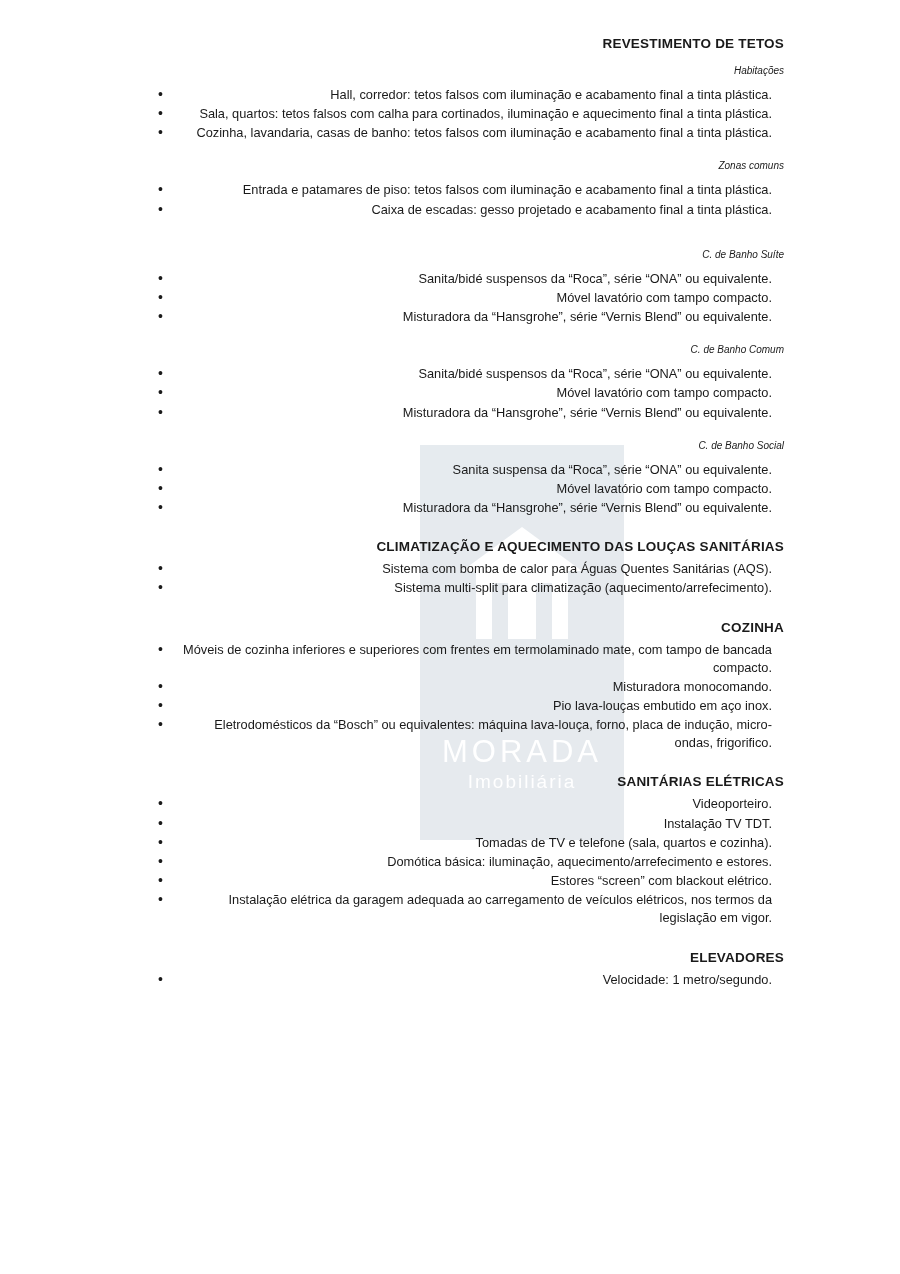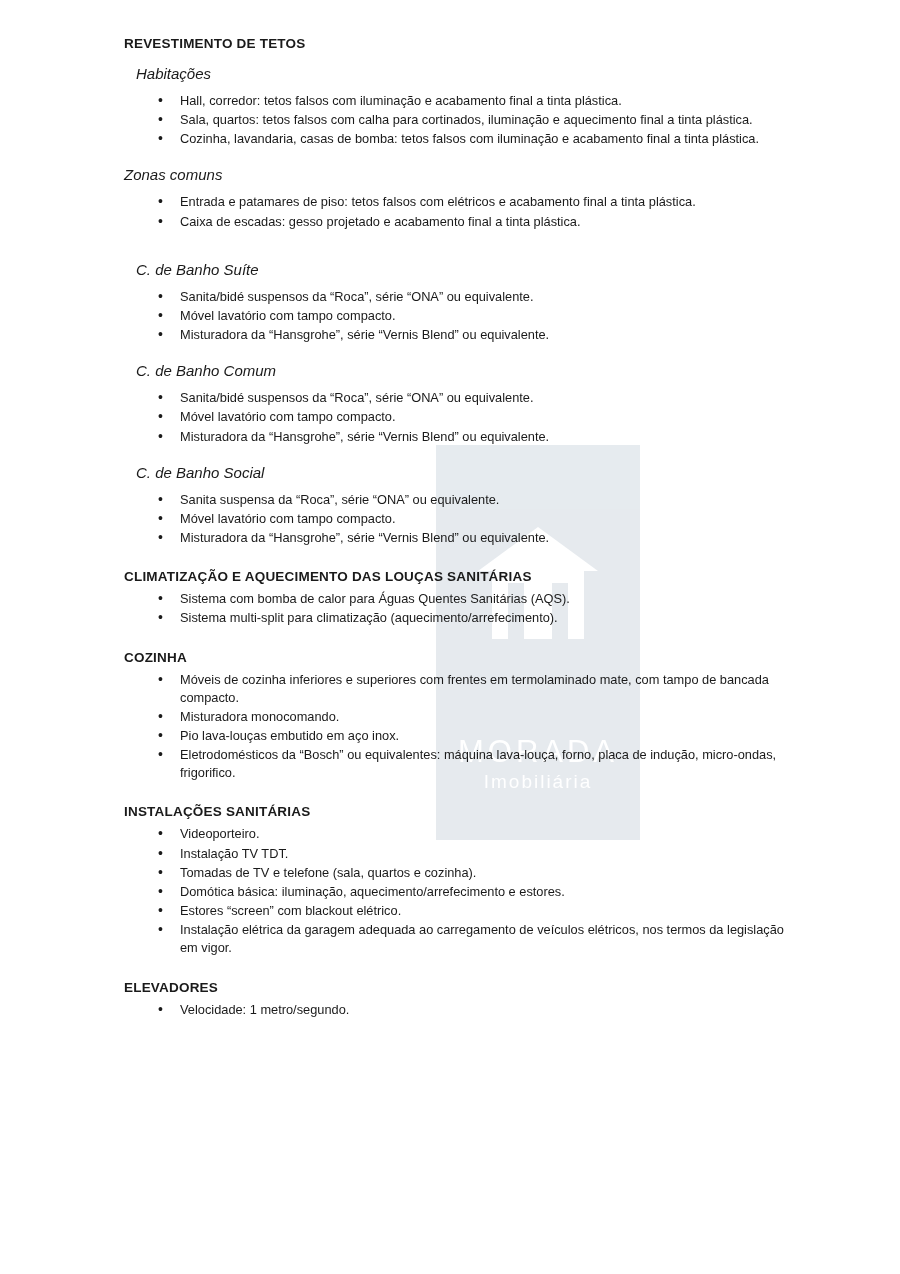--- a/index.html
+++ b/index.html
@@ -17,25 +17,26 @@
     height: 1274px;
     background: #ffffff;
     overflow: hidden;
   }
   .content {
     position: absolute;
     left: 124px;
     top: 36px;
     width: 660px;
     z-index: 3;
+    text-align: right;
   }
   
   .watermark {
     position: absolute;
-    left: 436px;
+    left: 420px;
     top: 445px;
     width: 204px;
     height: 395px;
     background: #e2e7ec;
     z-index: 1;
     opacity: 0.85;
   }
   .wm-inner {
     position: relative;
     width: 100%;
@@ -101,30 +102,30 @@
 
   h2.section-title {
     font-family: "Liberation Sans", sans-serif;
     font-size: 13.5px;
     font-weight: bold;
     color: #1a1a1a;
     margin: 0 0 6px 0;
     letter-spacing: 0.2px;
   }
   .sub-head {
-    font-size: 15px;
+    font-size: 10px;
     font-style: italic;
     color: #1a1a1a;
     margin: 0 0 6px 0;
   }
   .sub-head.indent {
     margin-left: 12px;
   }
   ul.bullets {
-    margin: 0 0 10px 0;
+    margin: 0 12px 10px 0;
     padding-left: 56px;
     list-style: none;
   }
   ul.bullets li {
     position: relative;
     font-size: 12.8px;
     line-height: 1.42;
     color: #1a1a1a;
     margin-bottom: 1px;
     padding-left: 0;
@@ -162,27 +163,27 @@
   </div>
 
   <div class="content" id="doc-content">
       <h2 class="section-title">REVESTIMENTO DE TETOS</h2>
       <div class="sp-8"></div>
       <div class="sub-head indent">Habitações</div>
       <div class="sp-4"></div>
       <ul class="bullets">
         <li>Hall, corredor: tetos falsos com iluminação e acabamento final a tinta plástica.</li>
         <li>Sala, quartos: tetos falsos com calha para cortinados, iluminação e aquecimento final a tinta plástica.</li>
-        <li>Cozinha, lavandaria, casas de bomba: tetos falsos com iluminação e acabamento final a tinta plástica.</li>
+        <li>Cozinha, lavandaria, casas de banho: tetos falsos com iluminação e acabamento final a tinta plástica.</li>
       </ul>
       <div class="sp-8"></div>
       <div class="sub-head">Zonas comuns</div>
       <div class="sp-4"></div>
       <ul class="bullets">
-        <li>Entrada e patamares de piso: tetos falsos com elétricos e acabamento final a tinta plástica.</li>
+        <li>Entrada e patamares de piso: tetos falsos com iluminação e acabamento final a tinta plástica.</li>
         <li>Caixa de escadas: gesso projetado e acabamento final a tinta plástica.</li>
       </ul>
       <div class="sp-12"></div>
       <div class="sp-8"></div>
       <div class="sub-head indent">C. de Banho Suíte</div>
       <div class="sp-4"></div>
       <ul class="bullets">
         <li>Sanita/bidé suspensos da “Roca”, série “ONA” ou equivalente.</li>
         <li>Móvel lavatório com tampo compacto.</li>
         <li>Misturadora da “Hansgrohe”, série “Vernis Blend” ou equivalente.</li>
@@ -211,21 +212,21 @@
       </ul>
       <div class="sp-12"></div>
       <h2 class="section-title">COZINHA</h2>
       <ul class="bullets">
         <li>Móveis de cozinha inferiores e superiores com frentes em termolaminado mate, com tampo de bancada compacto.</li>
         <li>Misturadora monocomando.</li>
         <li>Pio lava-louças embutido em aço inox.</li>
         <li>Eletrodomésticos da “Bosch” ou equivalentes: máquina lava-louça, forno, placa de indução, micro-ondas, frigorifico.</li>
       </ul>
       <div class="sp-12"></div>
-      <h2 class="section-title">INSTALAÇÕES SANITÁRIAS</h2>
+      <h2 class="section-title">SANITÁRIAS ELÉTRICAS</h2>
       <ul class="bullets">
         <li>Videoporteiro.</li>
         <li>Instalação TV TDT.</li>
         <li>Tomadas de TV e telefone (sala, quartos e cozinha).</li>
         <li>Domótica básica: iluminação, aquecimento/arrefecimento e estores.</li>
         <li>Estores “screen” com blackout elétrico.</li>
         <li>Instalação elétrica da garagem adequada ao carregamento de veículos elétricos, nos termos da legislação em vigor.</li>
       </ul>
       <div class="sp-12"></div>
       <h2 class="section-title">ELEVADORES</h2>

